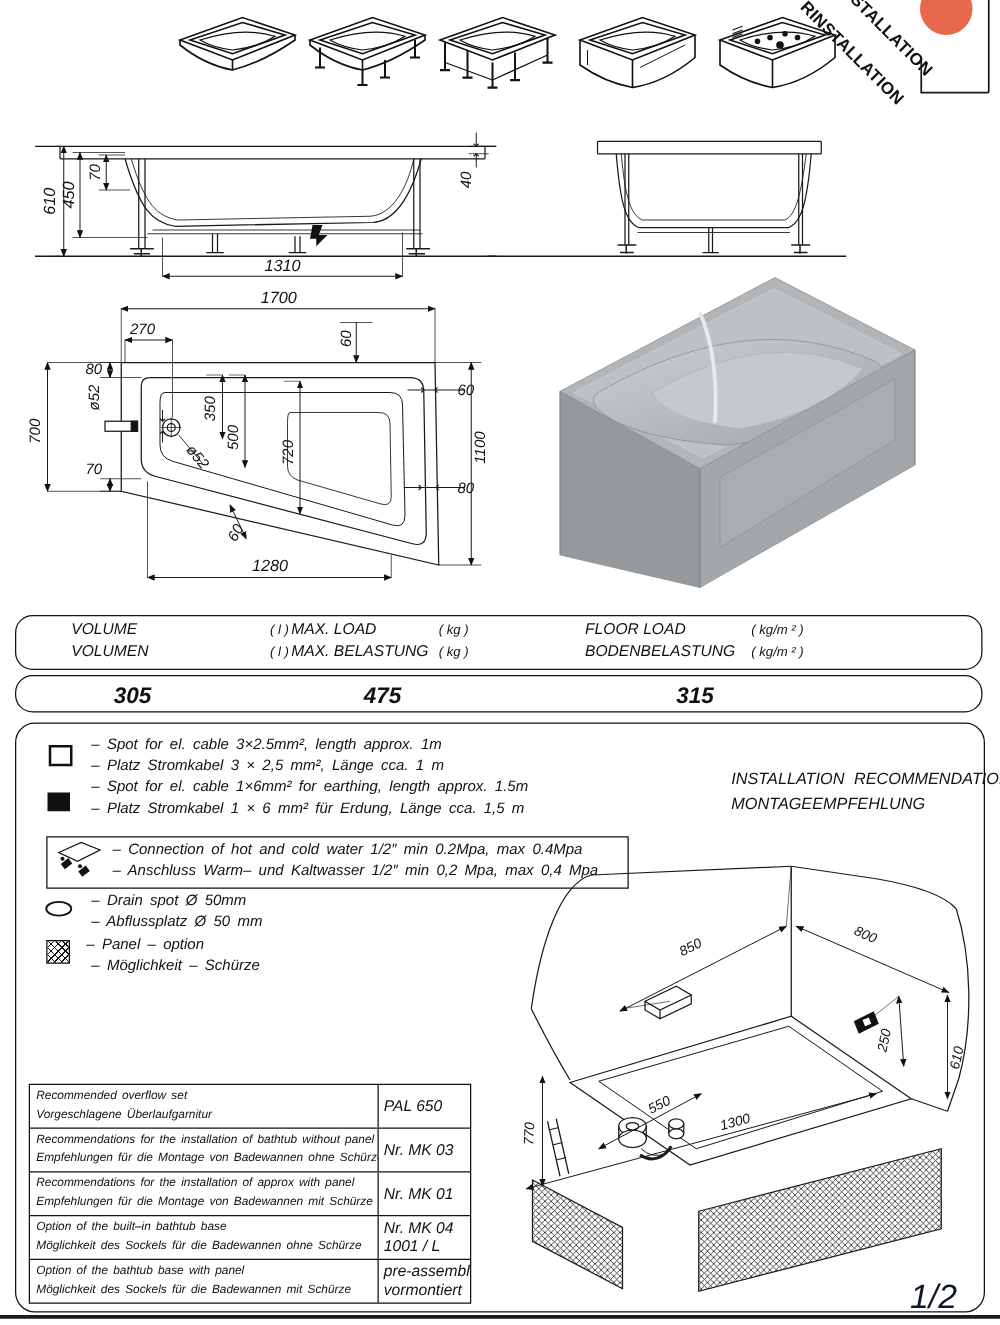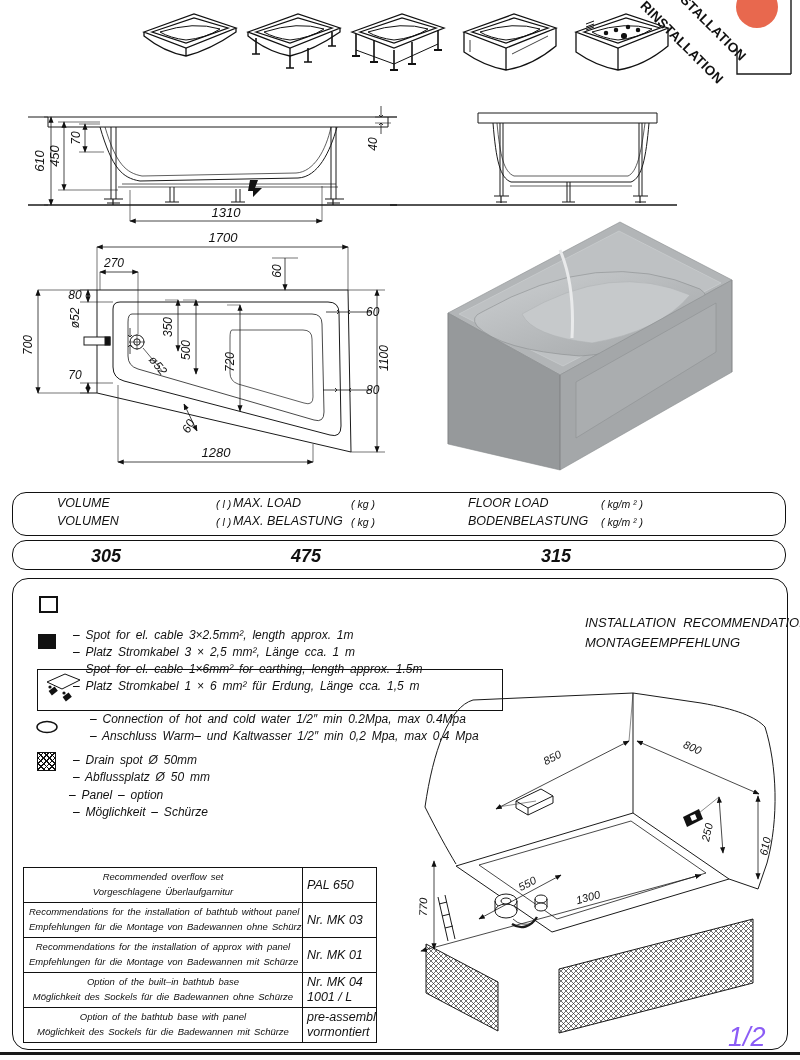--- a/index.html
+++ b/index.html
@@ -12,33 +12,33 @@
   .dimS{font-style:italic;font-size:11px;fill:#111;}
   .banner{position:absolute;font-weight:bold;font-size:13.5px;letter-spacing:.3px;
           transform-origin:0 0;transform:rotate(45deg);white-space:nowrap;}
   .orange-dot{position:absolute;left:736px;top:-14px;width:42px;height:42px;border-radius:50%;}
   .rbox{position:absolute;border:1.7px solid #111;border-radius:14px;}
   .spec-name{position:absolute;font-style:italic;font-size:12.5px;white-space:nowrap;}
   .spec-unit{position:absolute;font-style:italic;font-size:10.5px;white-space:nowrap;}
   .spec-val{position:absolute;font-style:italic;font-size:18px;font-weight:bold;}
   .lower{position:absolute;left:12px;top:578px;width:774px;height:470px;
          border:1.7px solid #111;border-radius:16px;}
-  .leg-txt{position:absolute;font-style:italic;font-size:12px;word-spacing:2.5px;white-space:nowrap;margin-top:40px;}
+  .leg-txt{position:absolute;font-style:italic;font-size:12px;word-spacing:2.5px;white-space:nowrap;}
   .sq{position:absolute;width:15px;height:13px;}
   .sq-white{border:2.6px solid #111;background:#fff;}
   .sq-black{background:#111;width:18px;height:15px;}
   .hatchsq{position:absolute;width:17px;height:17px;border:1.4px solid #111;
      background:repeating-linear-gradient(45deg,#111 0 1px,transparent 1px 4px),
                 repeating-linear-gradient(-45deg,#111 0 1px,transparent 1px 4px);}
   .waterbox{position:absolute;left:24px;top:90px;width:464px;height:40px;border:1.5px solid #111;}
   .rec-title{position:absolute;font-style:italic;font-size:13px;word-spacing:4px;white-space:nowrap;}
   .opt-table{position:absolute;left:10px;top:288px;width:352px;border:1.8px solid #111;}
   .opt-row{display:flex;border-top:1.4px solid #111;}
   .opt-row:first-child{border-top:none;}
-  .opt-c1{width:268px;border-right:1.4px solid #111;padding:2px 5px;overflow:hidden;text-align:center;}
+  .opt-c1{width:268px;border-right:1.4px solid #111;padding:2px 5px;overflow:hidden;}
   .opt-c2{flex:1;padding:2px 4px;overflow:hidden;}
   .opt-en,.opt-de{font-style:italic;font-size:9.5px;word-spacing:1.5px;white-space:nowrap;line-height:14.5px;}
   .opt-val{font-style:italic;font-size:12.5px;white-space:nowrap;line-height:15px;}
   .pagenum{position:absolute;left:728px;top:1022px;font-size:27px;font-style:italic;}
   .botline{position:absolute;left:0;top:1052px;width:800px;height:3px;background:#1a1a1a;}
 </style>
 </head>
 <body>
 
 <div class="page">
@@ -375,15 +375,15 @@
           <div class="opt-de">Möglichkeit  des  Sockels  für  die  Badewannen  mit  Schürze</div>
         </div>
         <div class="opt-c2">
           <div class="opt-val">pre-assembled</div>
           <div class="opt-val">vormontiert</div>
         </div>
       </div>
     </div>
   </div>
 
-  <div class="pagenum" style="color:#8b5cf6">1/2</div>
+  <div class="pagenum" style="color:#0f172a">1/2</div>
   <div class="botline"></div>
 </div>
 
 </body></html>

